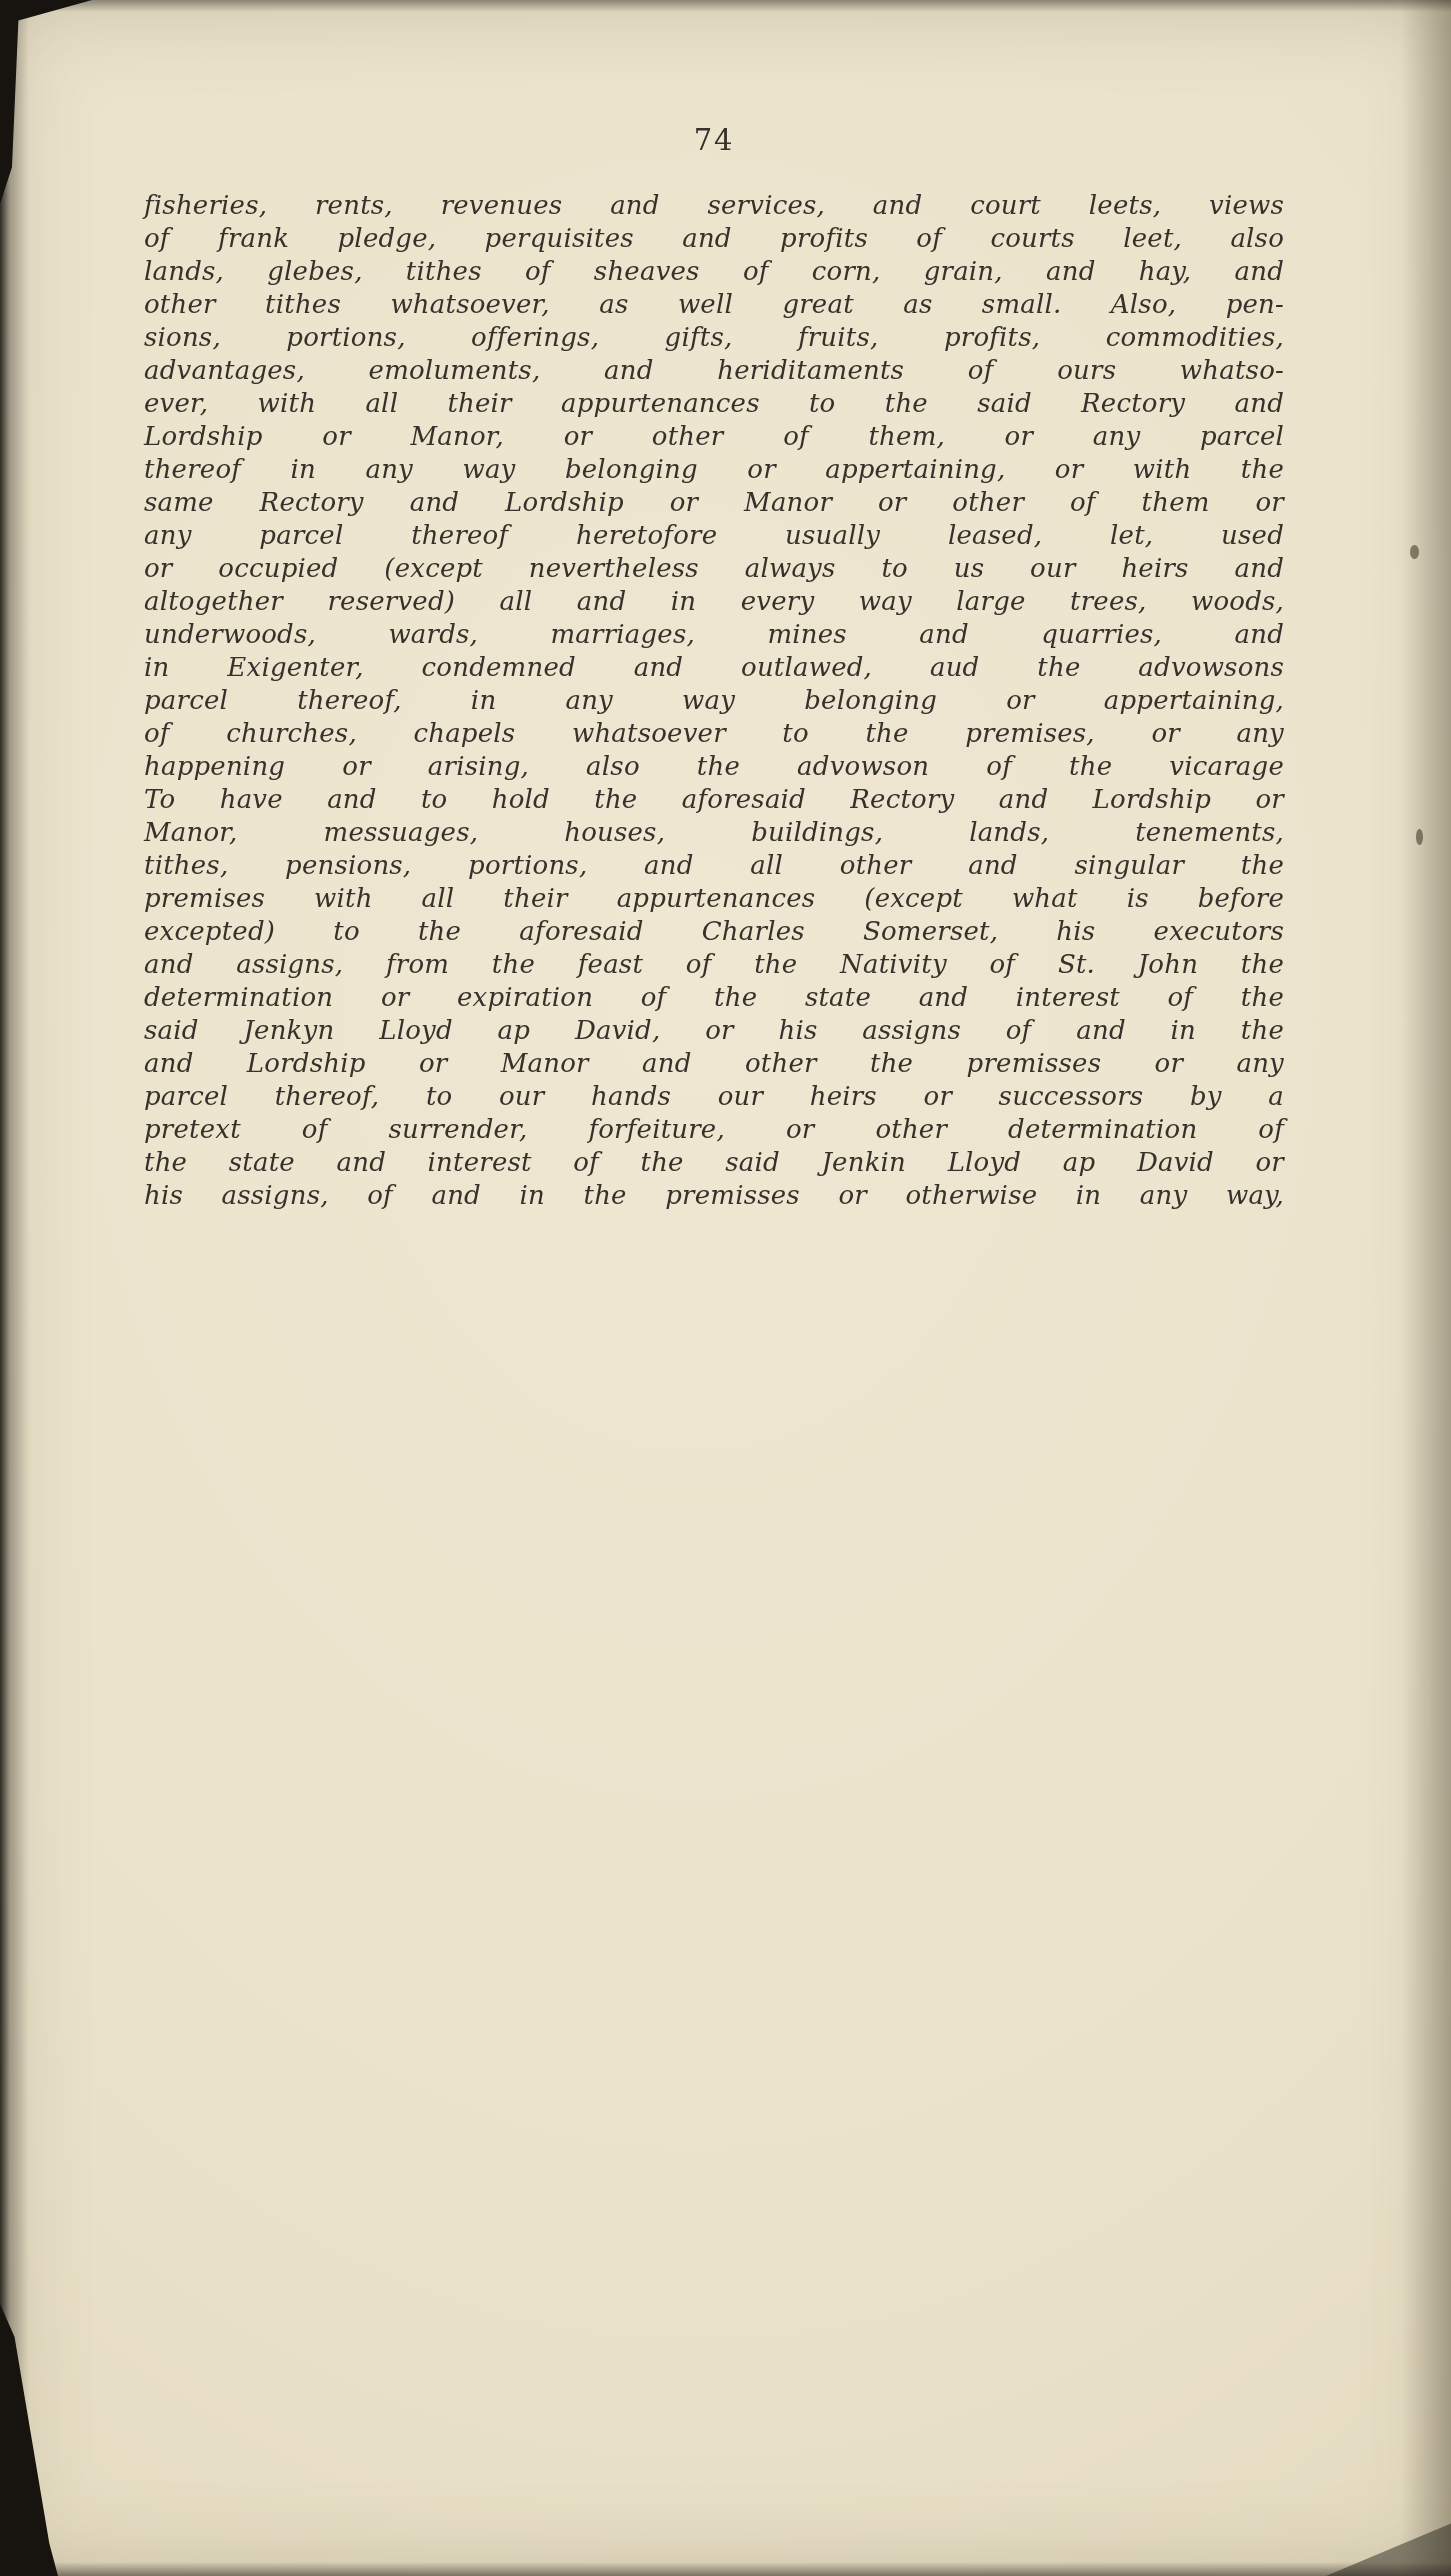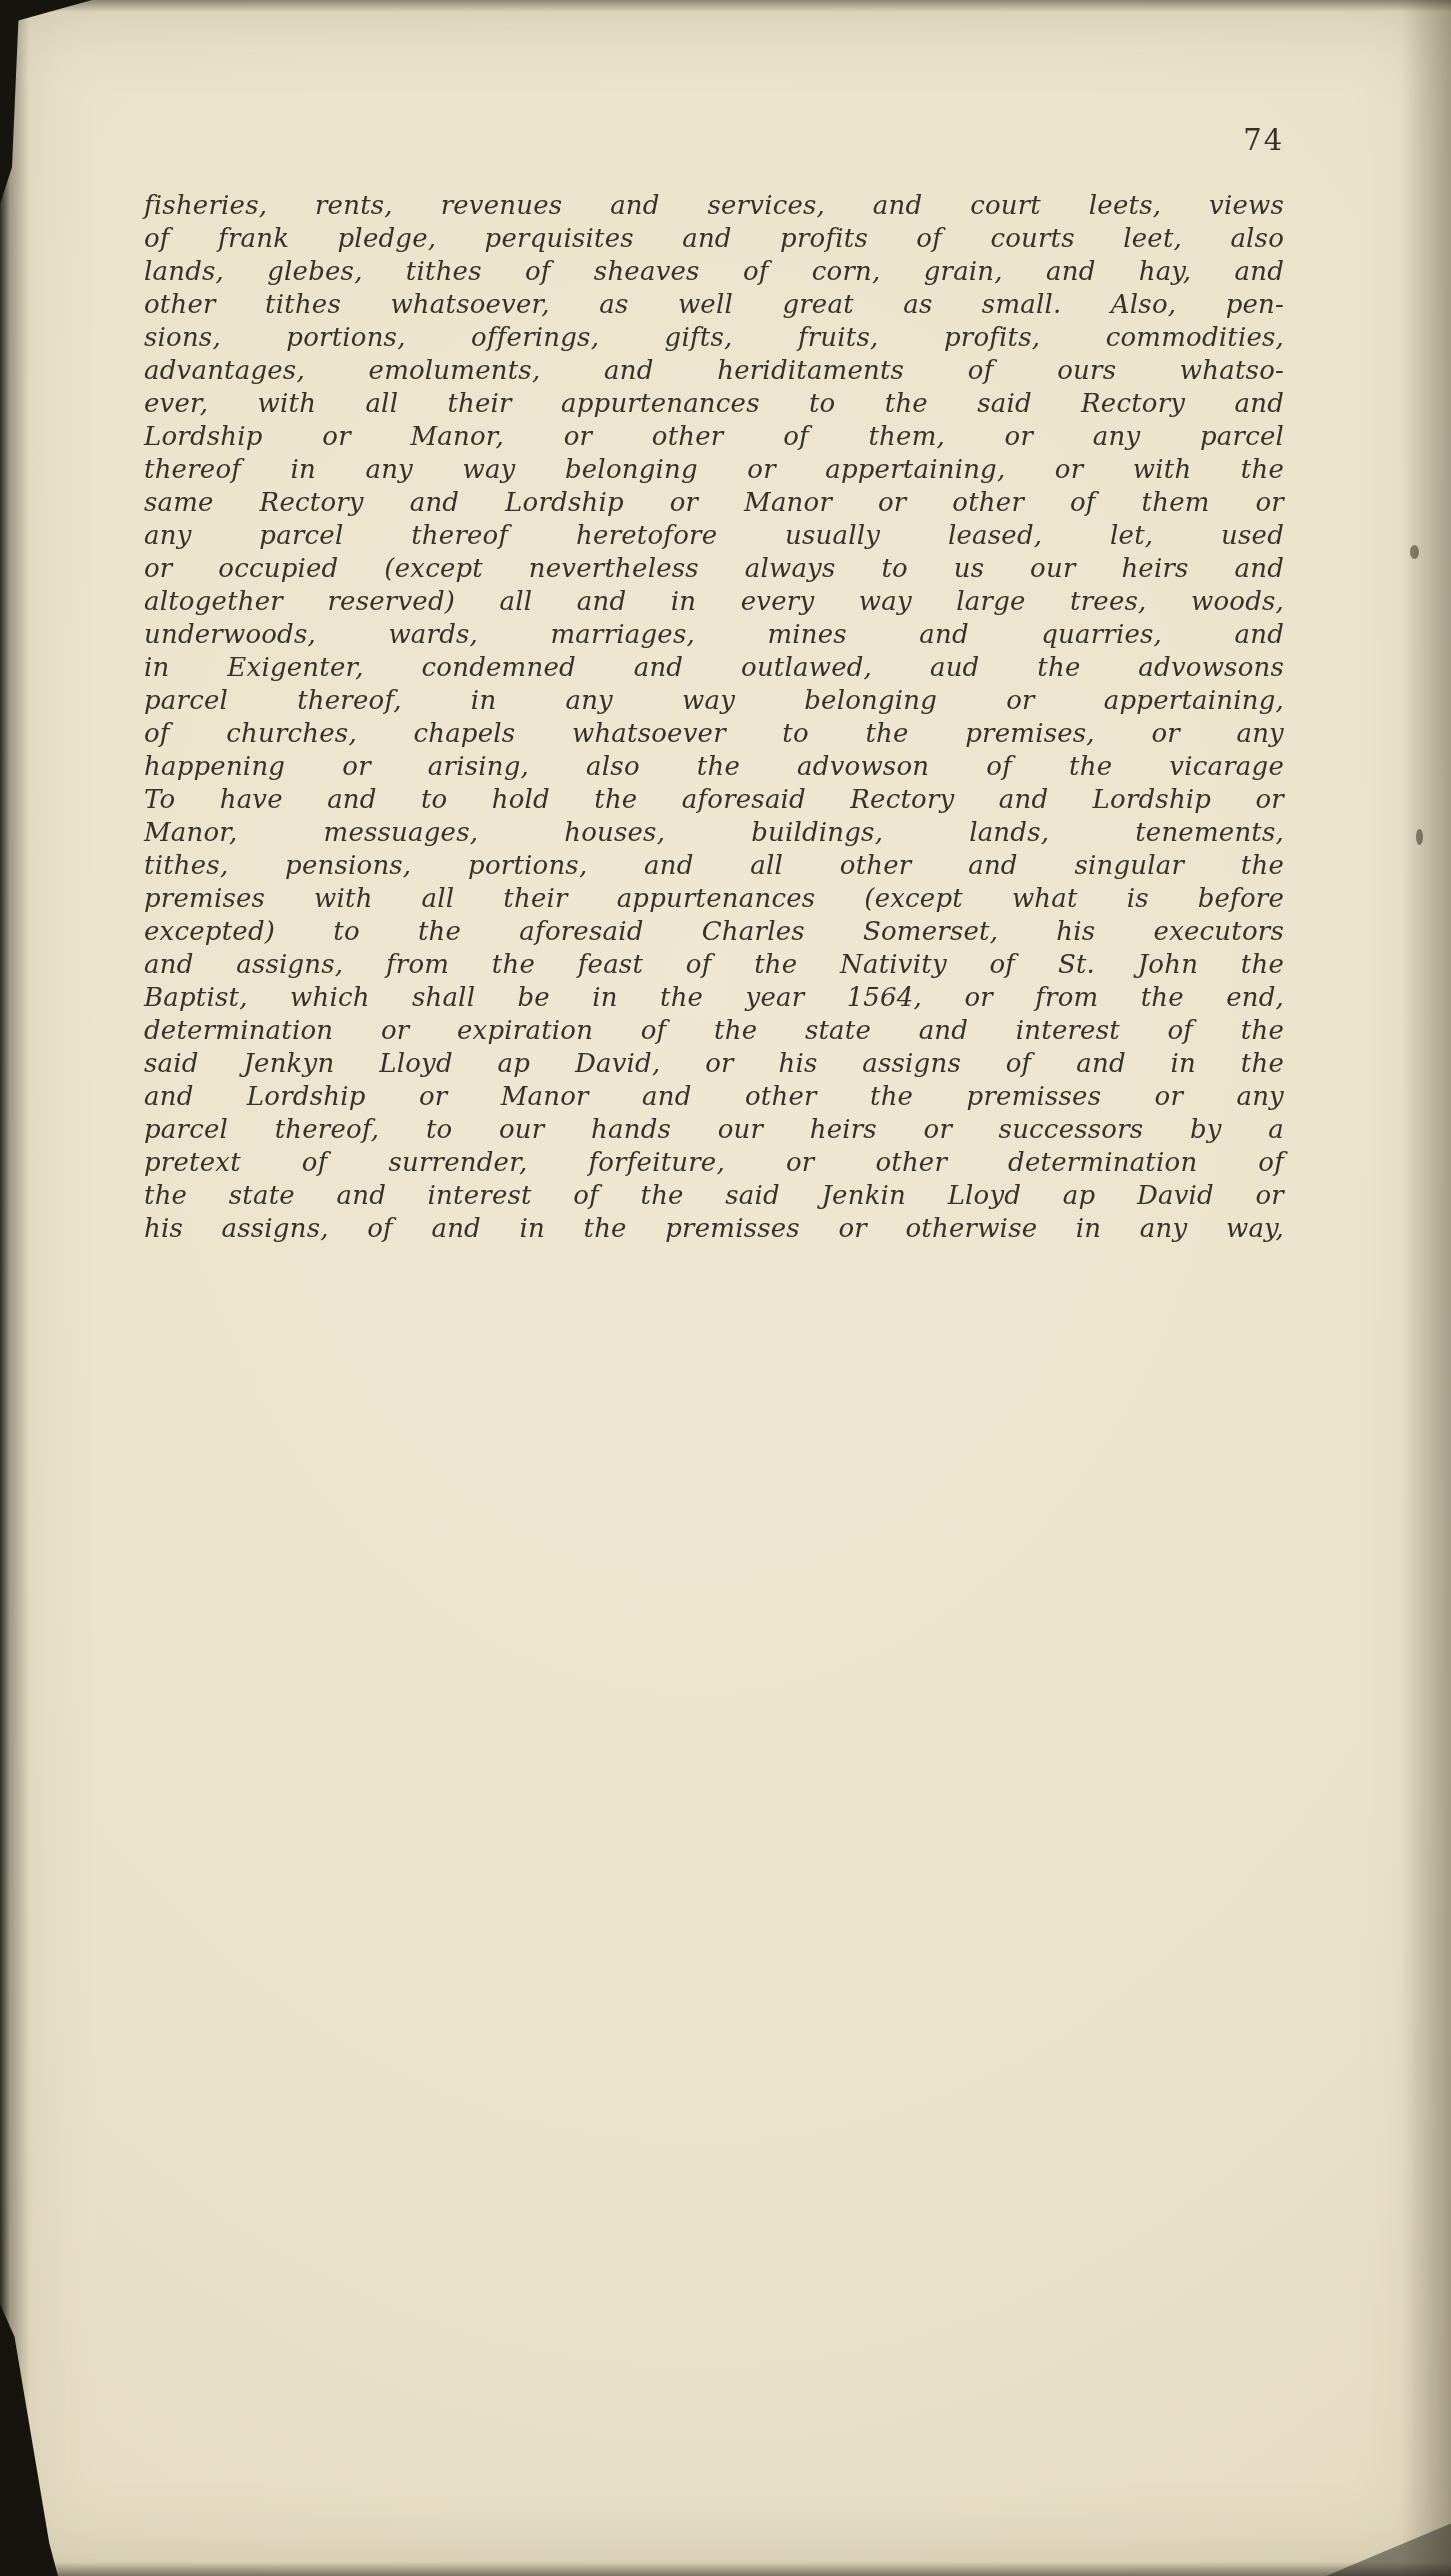--- a/index.html
+++ b/index.html
@@ -56,21 +56,21 @@
     background: rgba(60, 48, 30, .55);
     border-radius: 50%;
   }
   .speck.s1 { width: 8.8px; height: 13.6px; right: 33px; top: 545px; }
   .speck.s2 { width: 6.8px; height: 15.6px; right: 29px; top: 829px; }
   .page-number {
     position: absolute;
     top: 123px;
     left: 144px;
     width: 1140px;
-    text-align: right;
+    text-align: center;
     font-size: 29px;
     letter-spacing: 1.9px;
   }
   .text-block {
     position: absolute;
     top: 189px;
     left: 144px;
     width: 1140px;
   }
   .line {
@@ -118,21 +118,20 @@
     <div class="line">in Exigenter, condemned and outlawed, aud the advowsons</div>
     <div class="line">parcel thereof, in any way belonging or appertaining,</div>
     <div class="line">of churches, chapels whatsoever to the premises, or any</div>
     <div class="line">happening or arising, also the advowson of the vicarage</div>
     <div class="line">To have and to hold the aforesaid Rectory and Lordship or</div>
     <div class="line">Manor, messuages, houses, buildings, lands, tenements,</div>
     <div class="line">tithes, pensions, portions, and all other and singular the</div>
     <div class="line">premises with all their appurtenances (except what is before</div>
     <div class="line">excepted) to the aforesaid Charles Somerset, his executors</div>
     <div class="line">and assigns, from the feast of the Nativity of St. John the</div>
-    <div class="line">Baptist, which shall be in the year 1564, or from the end,</div>
     <div class="line">determination or expiration of the state and interest of the</div>
     <div class="line">said Jenkyn Lloyd ap David, or his assigns of and in the</div>
     <div class="line">and Lordship or Manor and other the premisses or any</div>
     <div class="line">parcel thereof, to our hands our heirs or successors by a</div>
     <div class="line">pretext of surrender, forfeiture, or other determination of</div>
     <div class="line">the state and interest of the said Jenkin Lloyd ap David or</div>
     <div class="line">his assigns, of and in the premisses or otherwise in any way,</div>
   </div>
 
 </div>

